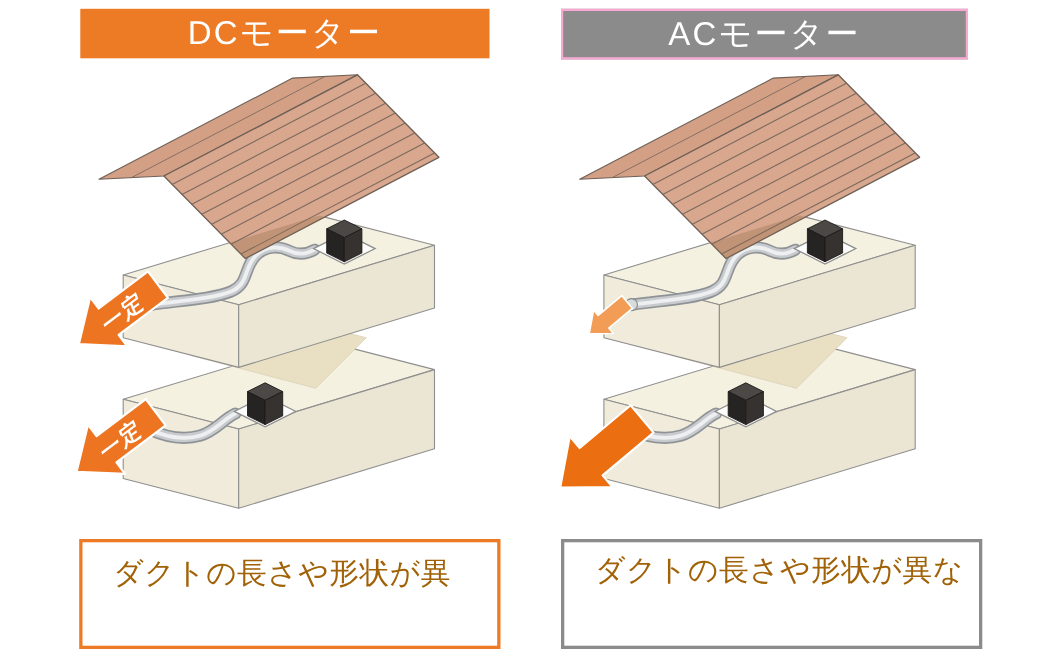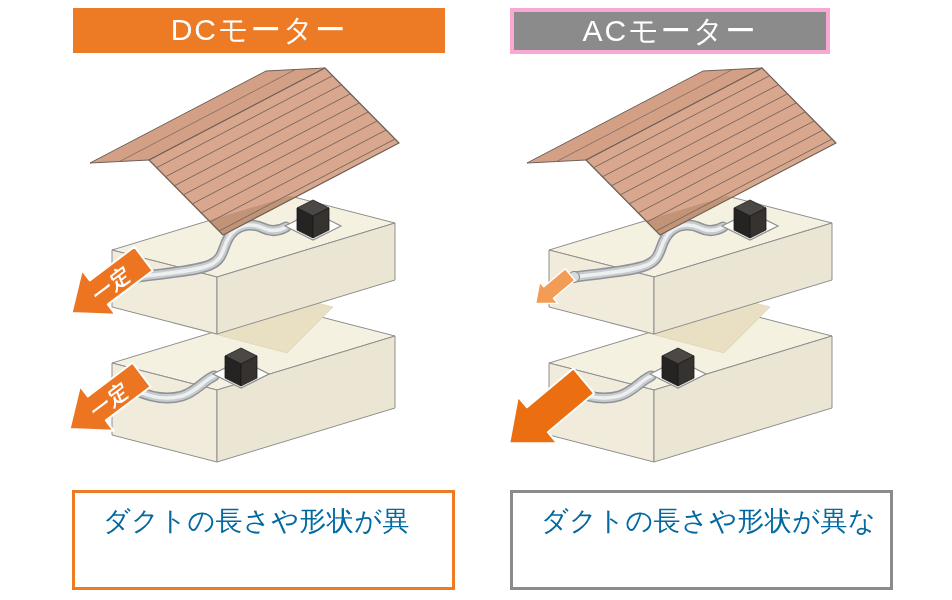--- a/index.html
+++ b/index.html
@@ -11,30 +11,30 @@
   .panel{position:absolute;top:0;width:476px;height:600px;}
   #dc-panel{left:0;}
   #ac-panel{left:476px;}
 
   .header{
     position:absolute;display:flex;align-items:center;justify-content:center;
     color:#ffffff;font-size:30px;letter-spacing:2px;font-weight:400;
     box-sizing:border-box;
   }
   #dc-header{left:73px;top:8px;width:372px;height:45px;background:#ED7A24;}
-  #ac-header{left:34px;top:8px;width:320px;height:46px;background:#8B8B8B;border:4px solid #f9a8d4;}
+  #ac-header{left:34px;top:8px;width:370px;height:46px;background:#8B8B8B;border:2px solid #f9a8d4;}
 
   .scene{position:absolute;width:400px;height:420px;}
   #dc-scene{left:60px;top:60px;}
   #ac-scene{left:21px;top:60px;}
 
   .caption{
     position:absolute;width:383px;height:100px;box-sizing:border-box;
     border:3px solid #ED7A24;background:#ffffff;
-    color:#0369a1;font-size:27px;line-height:39px;letter-spacing:0.5px;
+    color:#a16207;font-size:27px;line-height:39px;letter-spacing:0.5px;
     padding:9px 8px 0 28px;
   }
   #dc-caption{left:72px;top:490px;}
   #ac-caption{left:34px;top:490px;}
   .caption div{white-space:nowrap;}
 </style>
 </head>
 <body>
 
 <svg width="0" height="0" style="position:absolute" aria-hidden="true">
@@ -138,16 +138,16 @@
 
     <g transform="translate(57,228) rotate(-40) scale(0.5)">
       <polygon points="-48,0 -14,-28 -14,-15 42,-15 42,15 -14,15 -14,28" stroke="#ffffff" stroke-width="3" stroke-linejoin="round" fill="#F29C55"></polygon>
     </g>
 
     <g transform="translate(52,350) rotate(-40) scale(1.08)">
       <polygon points="-48,0 -14,-28 -14,-15 42,-15 42,15 -14,15 -14,28" stroke="#ffffff" stroke-width="1.8" stroke-linejoin="round" fill="#EB6F10"></polygon>
     </g>
   </svg>
 
-  <div class="caption" id="ac-caption" style="border-color: rgb(139, 139, 139);">
+  <div class="caption" id="ac-caption" style="border-color: rgb(139, 139, 139); font-family: Liberation Mono, monospace;">
     <div>ダクトの長さや形状が異な</div>
   </div>
 </div>
 
 </body></html>

